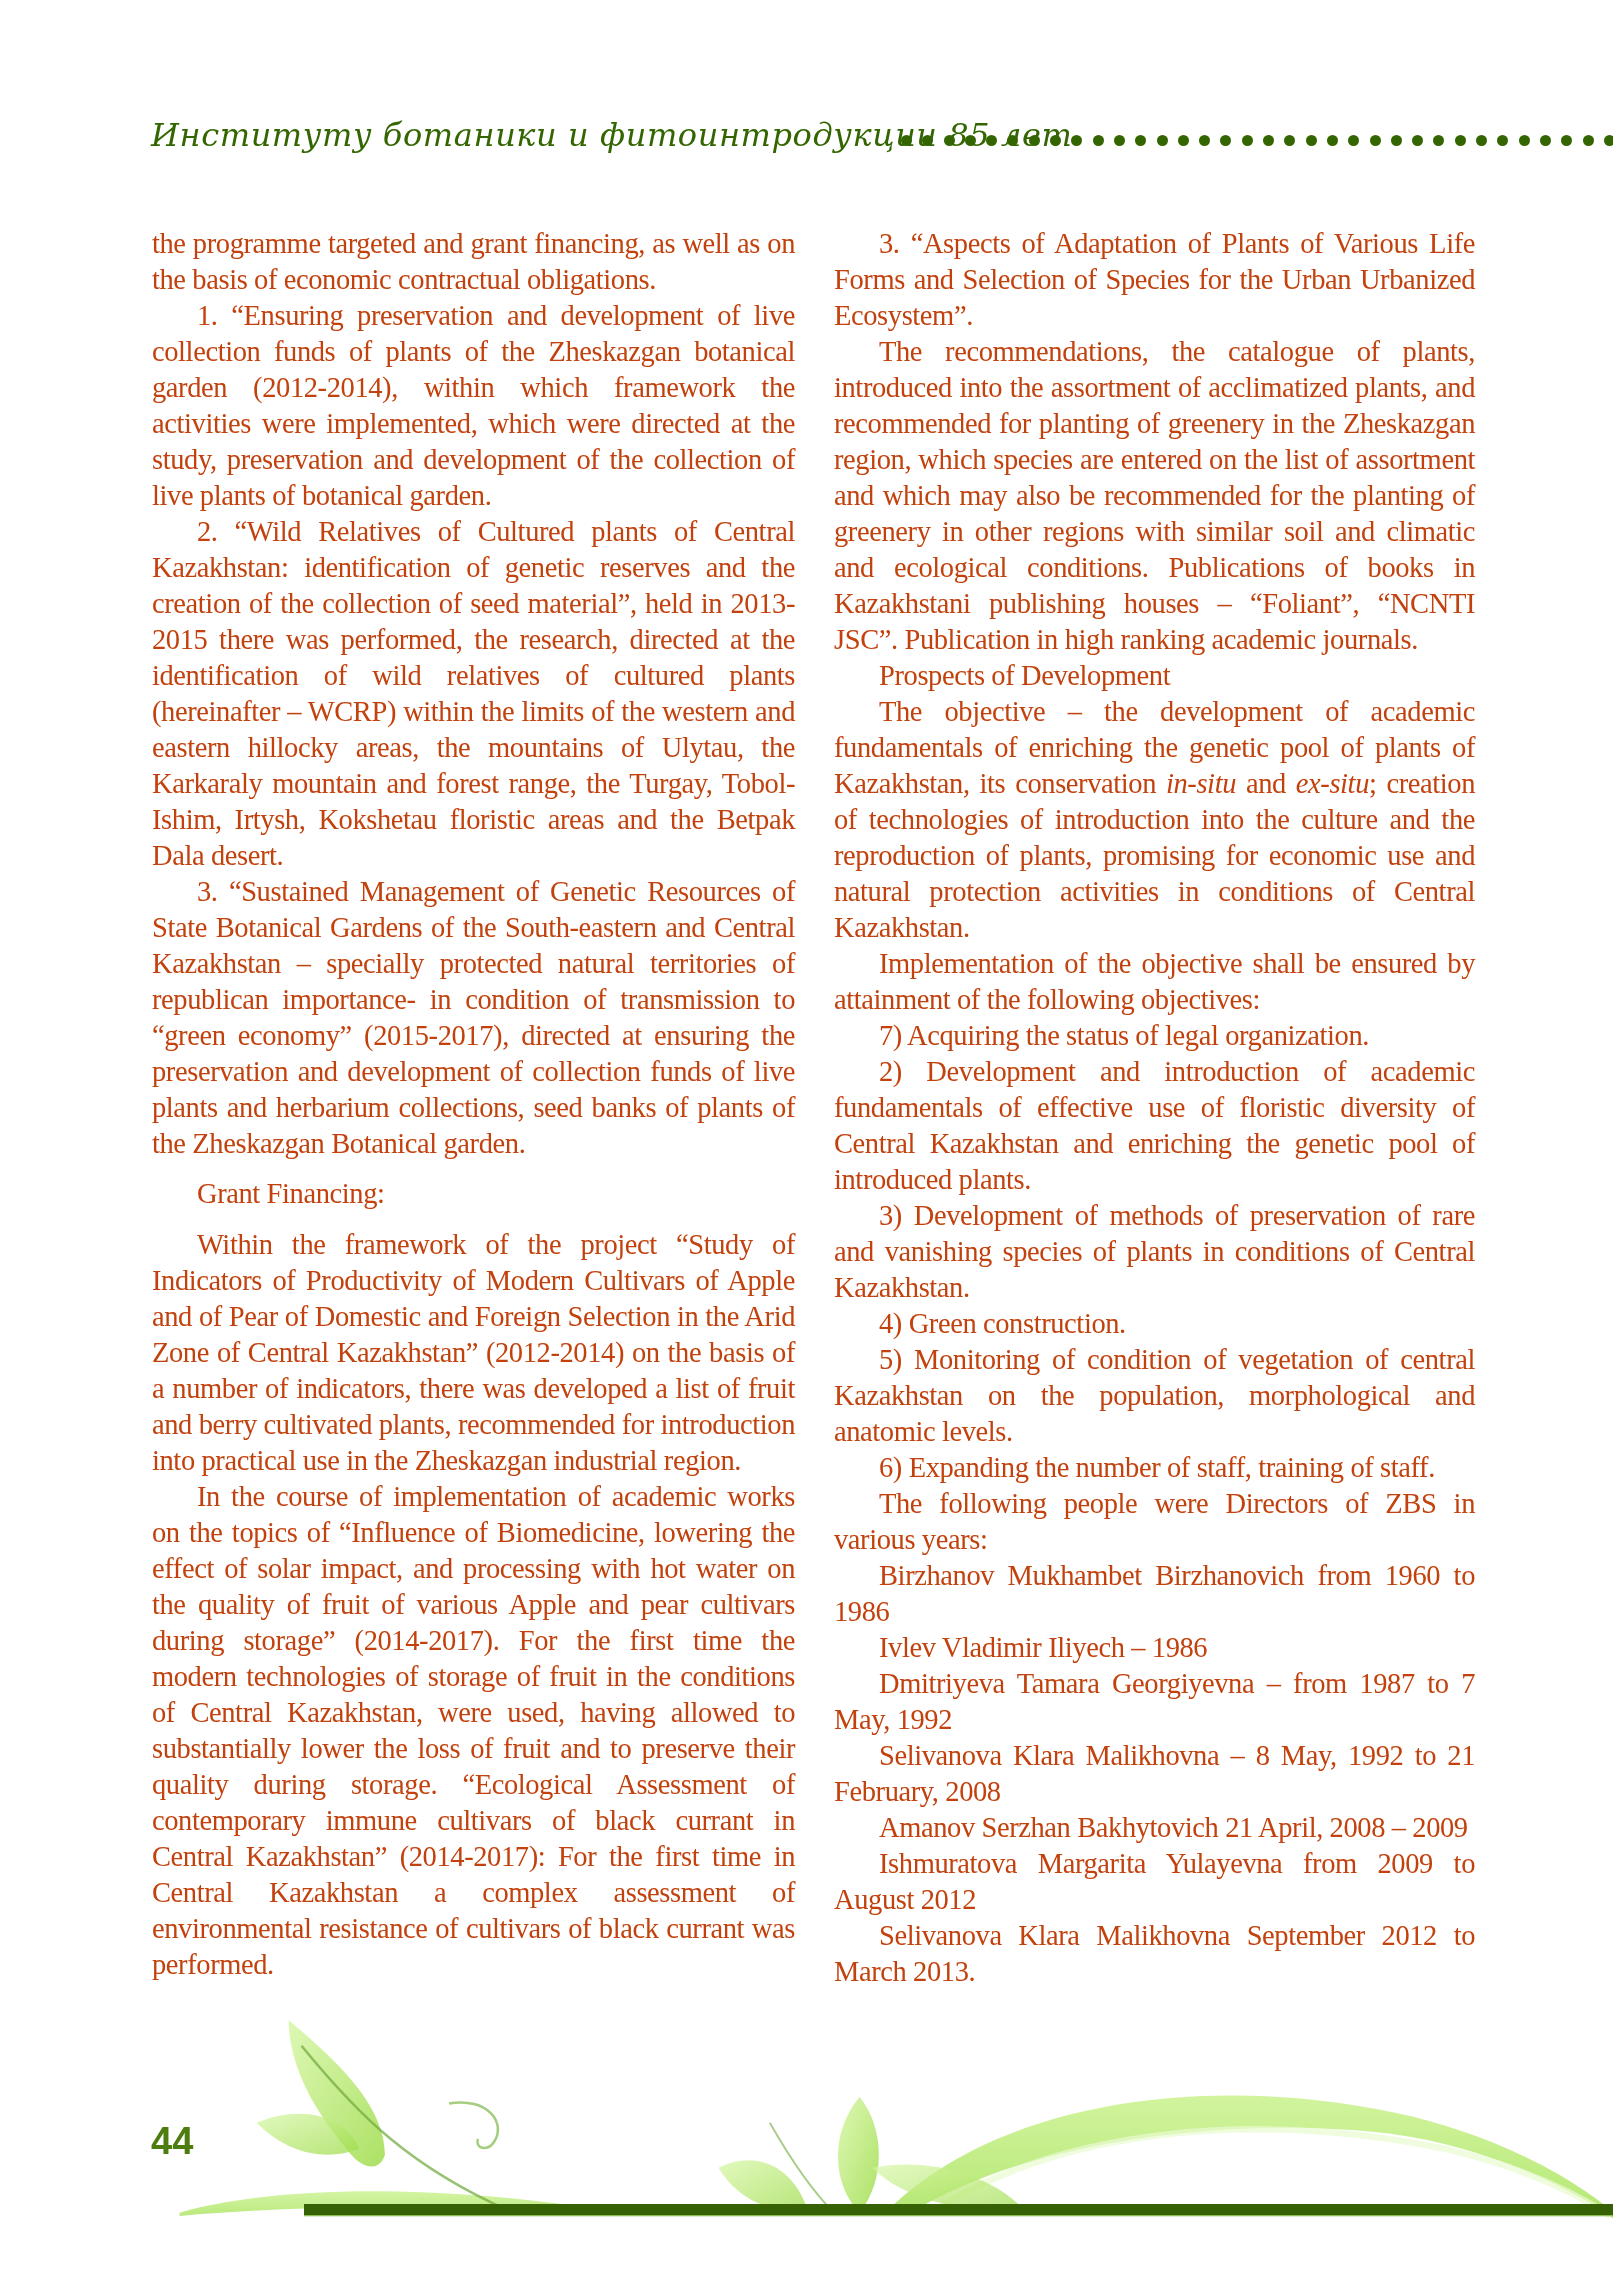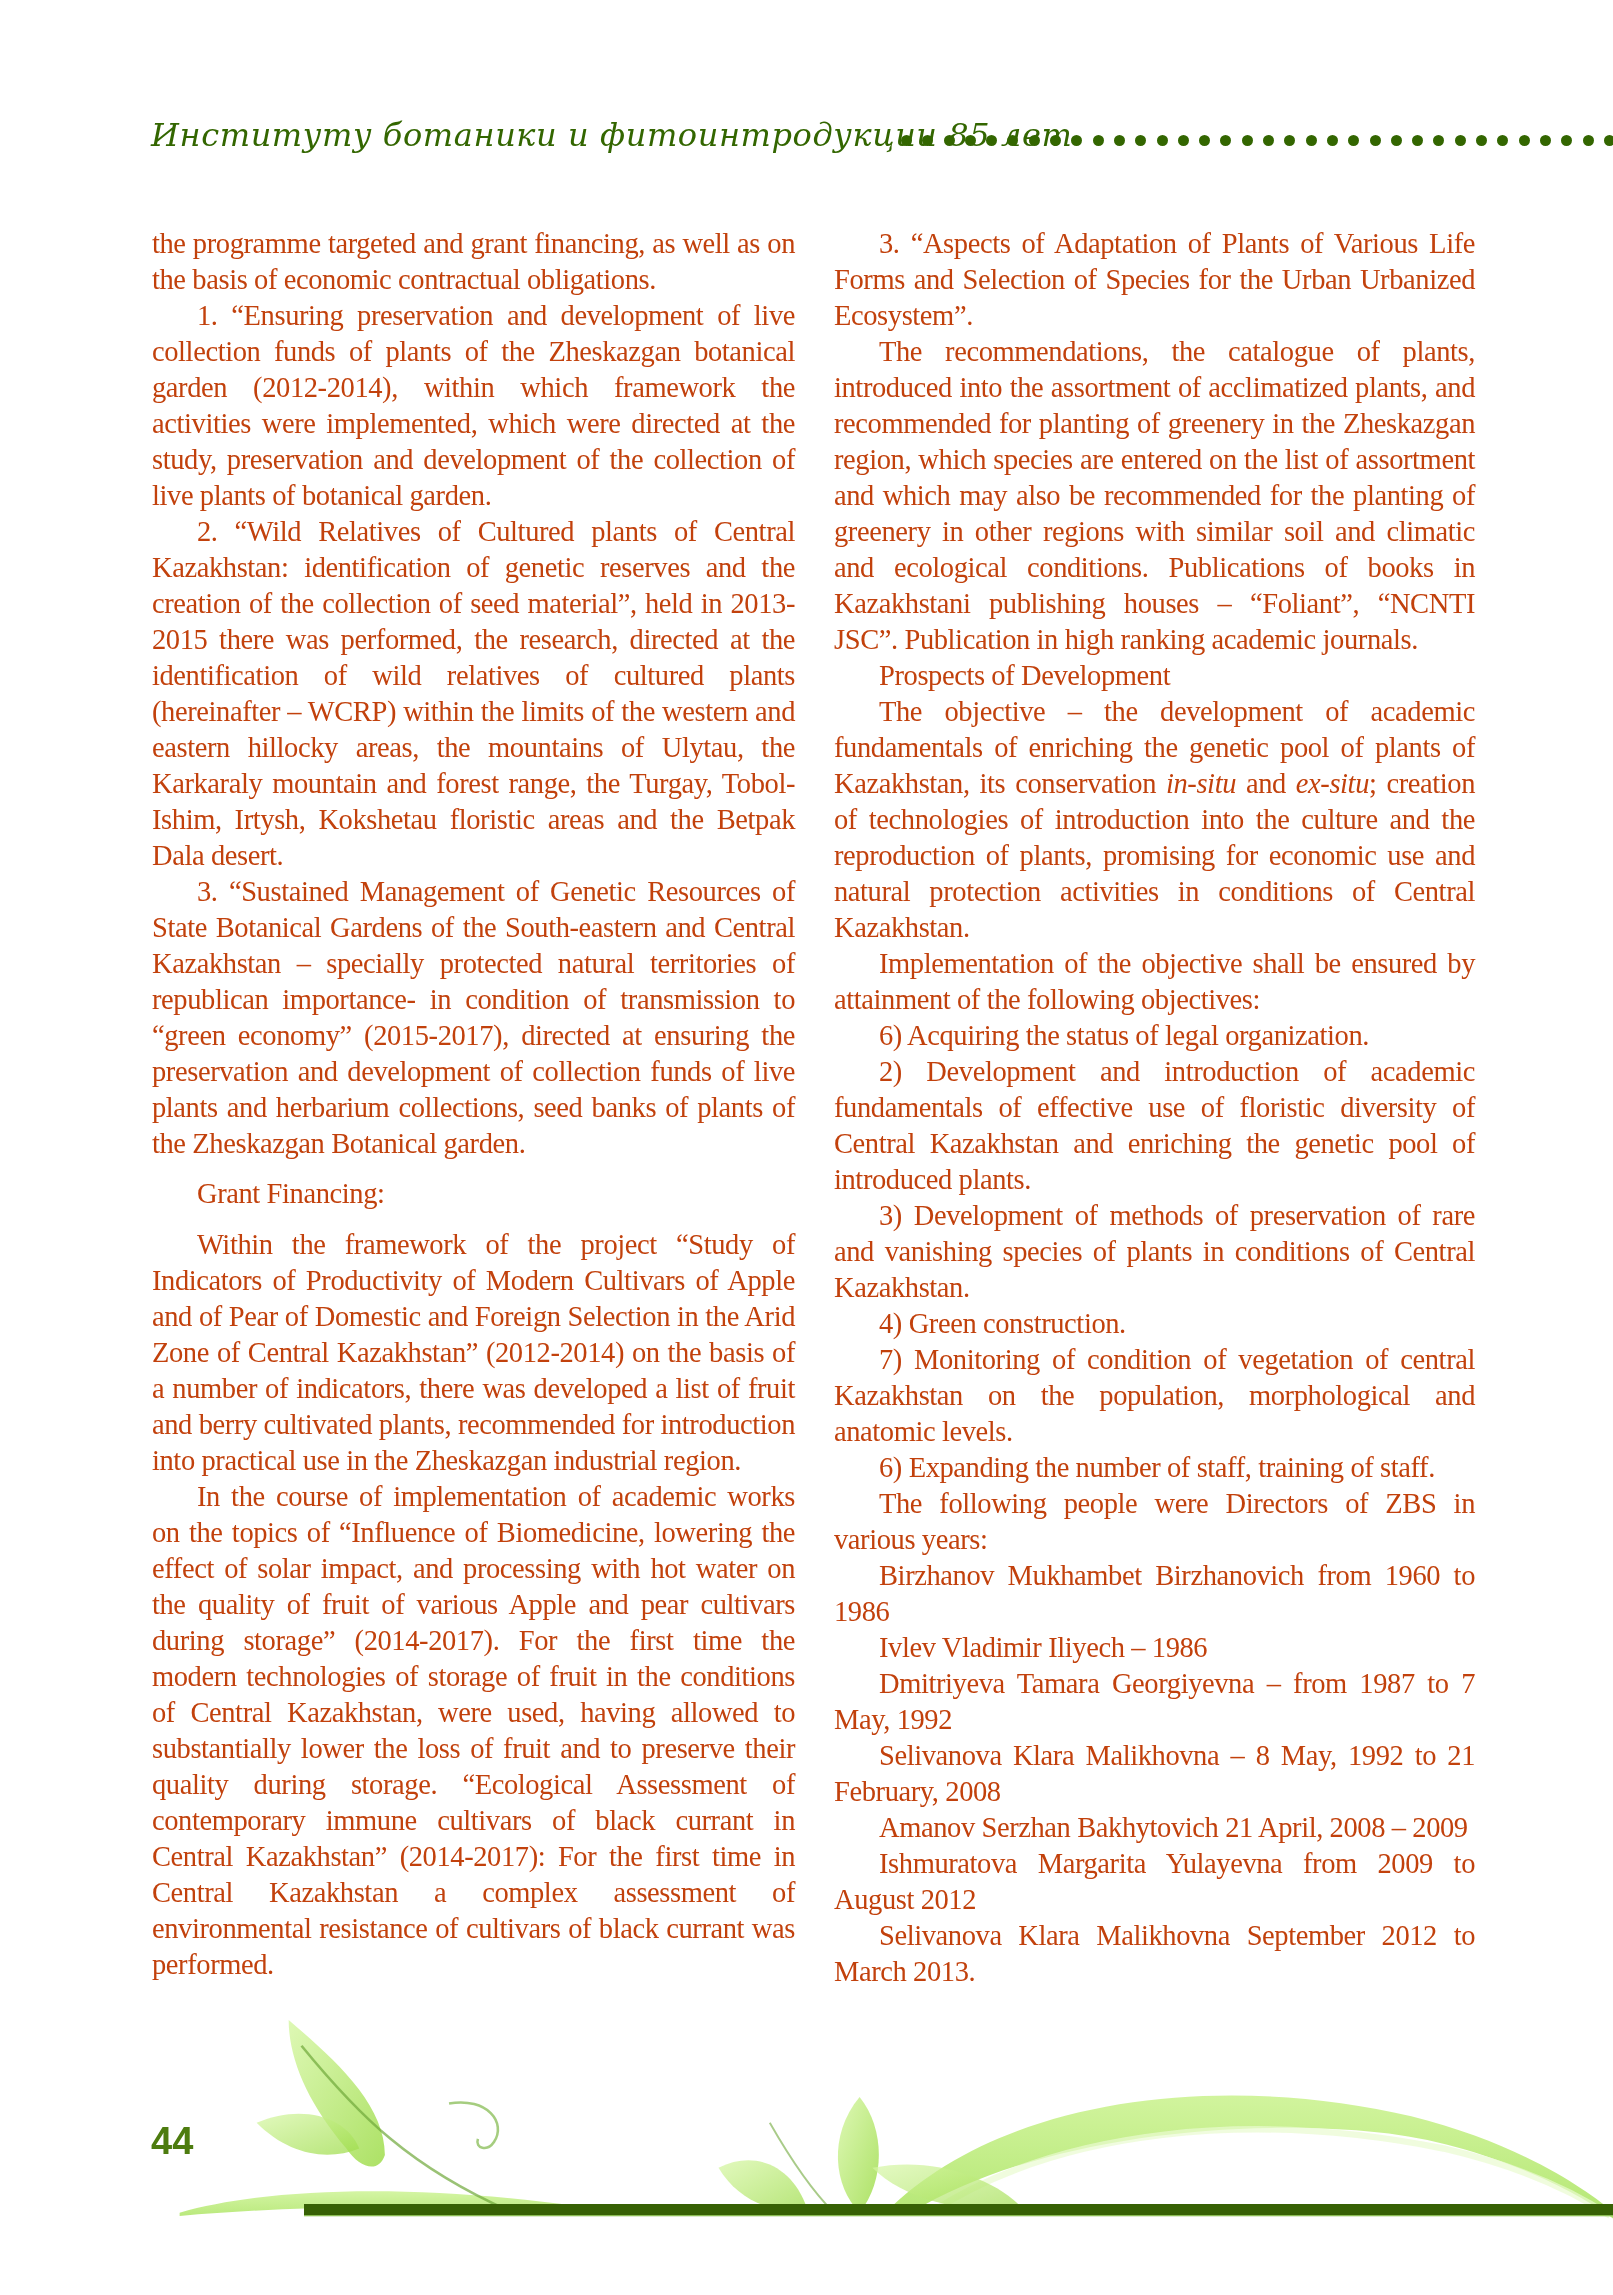--- a/index.html
+++ b/index.html
@@ -66,25 +66,25 @@
     <p>Within the framework of the project “Study of Indicators of Productivity of Modern Cultivars of Apple and of Pear of Domestic and Foreign Selection in the Arid Zone of Central Kazakhstan” (2012-2014) on the basis of a number of indicators, there was developed a list of fruit and berry cultivated plants, recommended for introduction into practical use in the Zheskazgan industrial region.</p>
     <p>In the course of implementation of academic works on the topics of “Influence of Biomedicine, lowering the effect of solar impact, and processing with hot water on the quality of fruit of various Apple and pear cultivars during storage” (2014-2017). For the first time the modern technologies of storage of fruit in the conditions of Central Kazakhstan, were used, having allowed to substantially lower the loss of fruit and to preserve their quality during storage. “Ecological Assessment of contemporary immune cultivars of black currant in Central Kazakhstan” (2014-2017): For the first time in Central Kazakhstan a complex assessment of environmental resistance of cultivars of black currant was performed.</p>
   </div>
 
   <div class="col col-right">
     <p>3. “Aspects of Adaptation of Plants of Various Life Forms and Selection of Species for the Urban Urbanized Ecosystem”.</p>
     <p>The recommendations, the catalogue of plants, introduced into the assortment of acclimatized plants, and recommended for planting of greenery in the Zheskazgan region, which species are entered on the list of assortment and which may also be recommended for the planting of greenery in other regions with similar soil and climatic and ecological conditions. Publications of books in Kazakhstani publishing houses – “Foliant”, “NCNTI JSC”. Publication in high ranking academic journals.</p>
     <p>Prospects of Development</p>
     <p><span>The objective – the development of academic fundamentals of enriching the genetic pool of plants of Kazakhstan, its conservation </span><em>in-situ</em><span> and </span><em>ex-situ</em><span>; creation of technologies of introduction into the culture and the reproduction of plants, promising for economic use and natural protection activities in conditions of Central Kazakhstan.</span></p>
     <p>Implementation of the objective shall be ensured by attainment of the following objectives:</p>
-    <p>6) Acquiring the status of legal organization.</p>
+    <p>7) Acquiring the status of legal organization.</p>
     <p>2) Development and introduction of academic fundamentals of effective use of floristic diversity of Central Kazakhstan and enriching the genetic pool of introduced plants.</p>
     <p>3) Development of methods of preservation of rare and vanishing species of plants in conditions of Central Kazakhstan.</p>
     <p>4) Green construction.</p>
-    <p>7) Monitoring of condition of vegetation of central Kazakhstan on the population, morphological and anatomic levels.</p>
+    <p>5) Monitoring of condition of vegetation of central Kazakhstan on the population, morphological and anatomic levels.</p>
     <p>6) Expanding the number of staff, training of staff.</p>
     <p>The following people were Directors of ZBS in various years:</p>
     <p class="last">Birzhanov Mukhambet Birzhanovich from 1960 to 1986</p>
     <p class="last">Ivlev Vladimir Iliyech – 1986</p>
     <p class="last">Dmitriyeva Tamara Georgiyevna – from 1987 to 7 May, 1992</p>
     <p class="last">Selivanova Klara Malikhovna – 8 May, 1992 to 21 February, 2008</p>
     <p class="last">Amanov Serzhan Bakhytovich 21 April, 2008 – 2009</p>
     <p class="last">Ishmuratova Margarita Yulayevna from 2009 to August 2012</p>
     <p class="last">Selivanova Klara Malikhovna September 2012 to March 2013.</p>
   </div>

